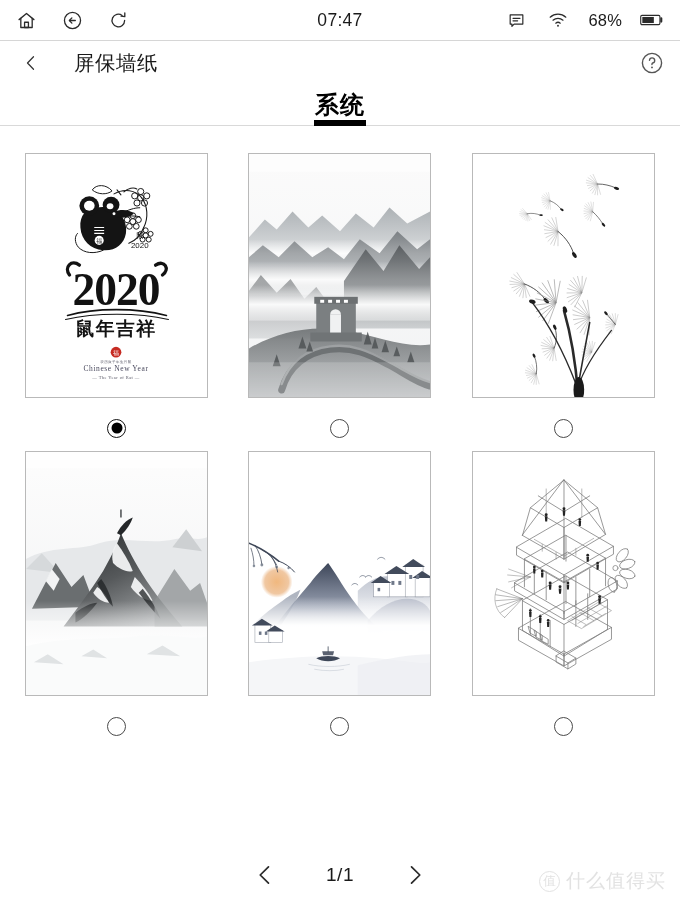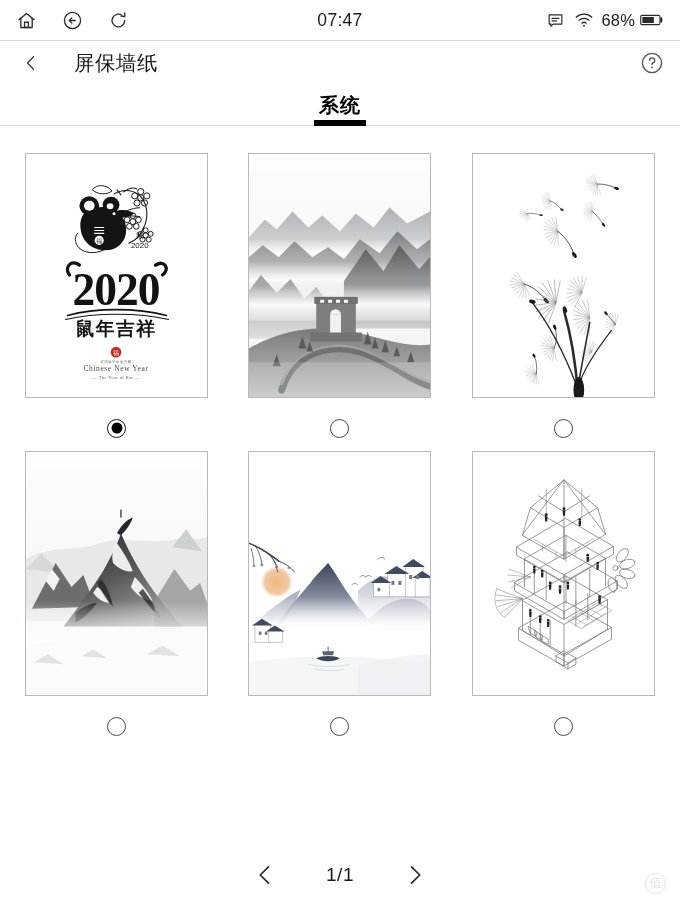--- a/index.html
+++ b/index.html
@@ -30,21 +30,21 @@
     display: flex;
     align-items: center;
     padding: 0 16px 0 14px;
     border-bottom: 1px solid #d6d6d6;
   }
   .sb-left { display: flex; align-items: center; gap: 22px; }
   .sb-right {
     margin-left: auto;
     display: flex;
     align-items: center;
-    gap: 5px;
+    gap: 18px;
   }
   .sb-icon {
     width: 24px; height: 24px;
     display: flex; align-items: center; justify-content: center;
     color: #2b2b2b;
   }
   .sb-clock {
     position: absolute;
     left: 0; right: 0;
     text-align: center;
@@ -93,21 +93,21 @@
     flex: 0 0 41px;
     display: flex;
     border-bottom: 1px solid #d9d9d9;
   }
   .tab {
     flex: 1 1 50%;
     display: flex;
     align-items: center;
     justify-content: center;
     position: relative;
-    font-size: 20px;
+    font-size: 24px;
     color: #3a3a3a;
     letter-spacing: 1px;
   }
   .tab.active { color: #000; font-weight: 700; }
   .tab.active::after {
     content: "";
     position: absolute;
     bottom: -1px;
     left: 50%;
     transform: translateX(-50%);
@@ -913,15 +913,16 @@
     <span class="pager-label">1/1</span>
     <span class="pager-btn">
       <svg viewBox="0 0 24 24" width="26" height="26" fill="none" stroke="currentColor" stroke-width="1.6" stroke-linecap="round" stroke-linejoin="round">
         <path d="M8.8 4.5 L16.4 12 L8.8 19.5"></path>
       </svg>
     </span>
   </div>
 
   <div class="watermark">
     <span class="wm-badge">值</span>
+    <span class="wm-text">什么值得买</span>
   </div>
 
 </div>
 
 </body></html>

